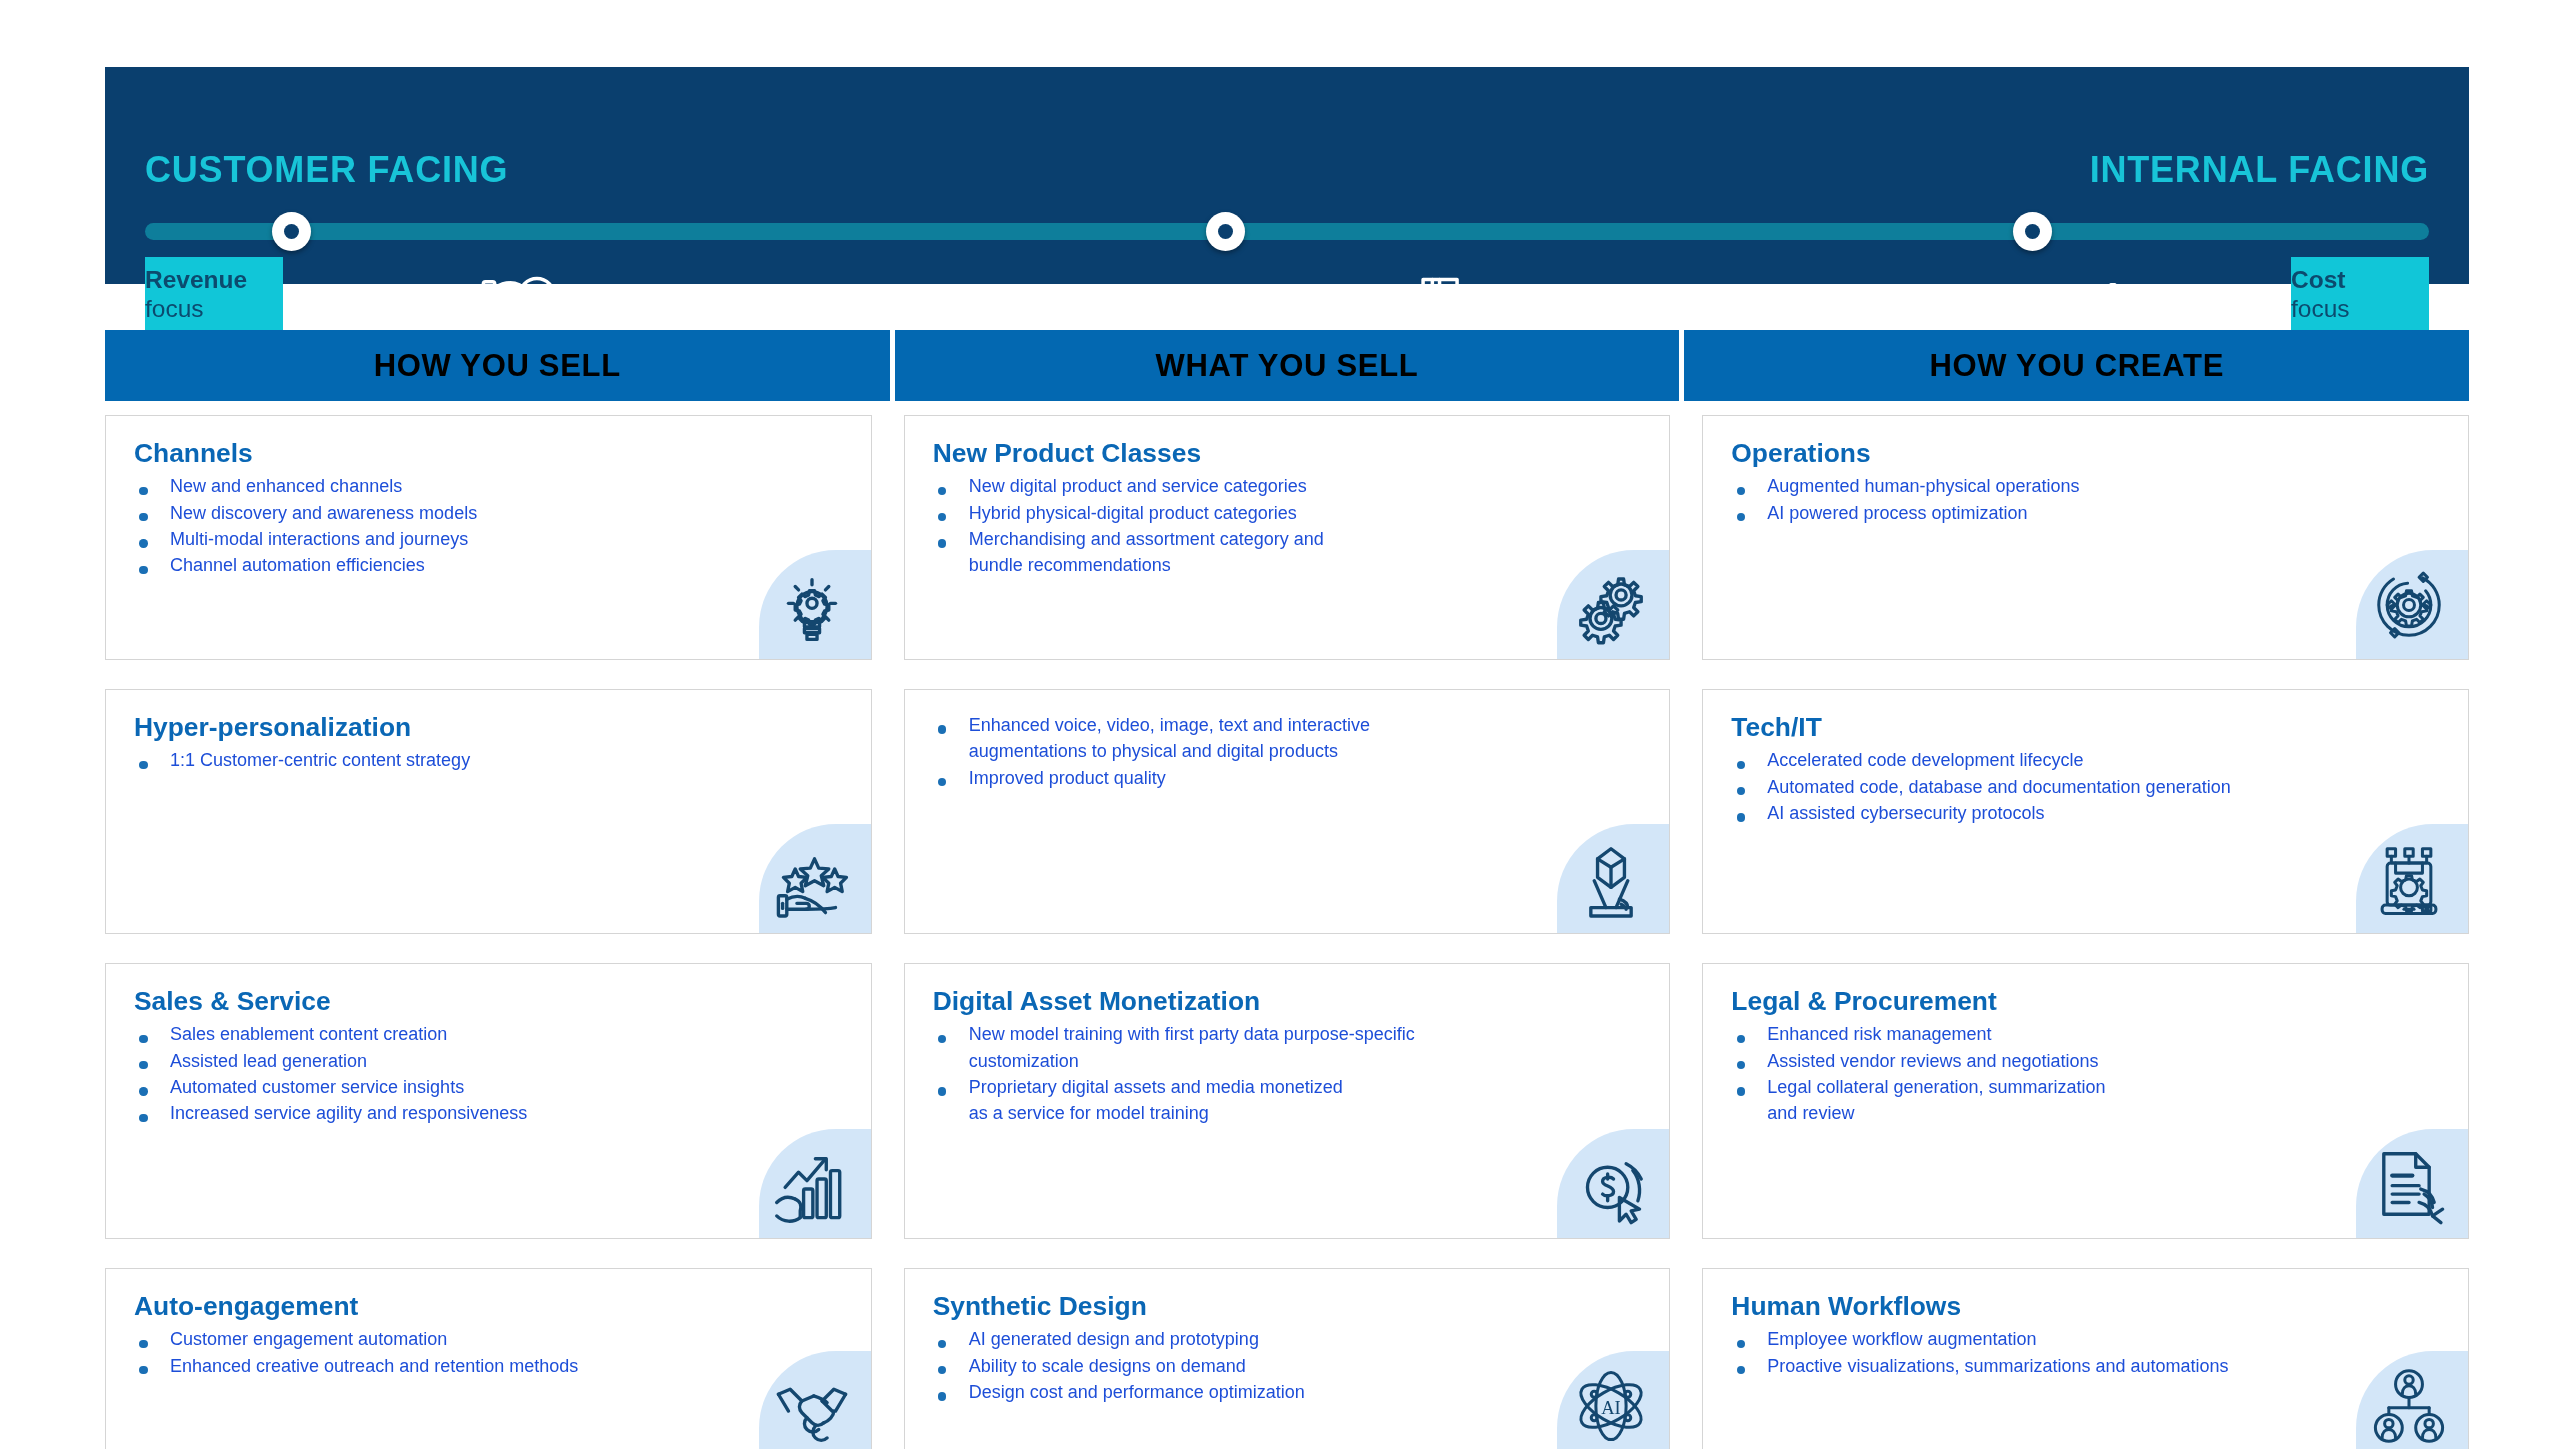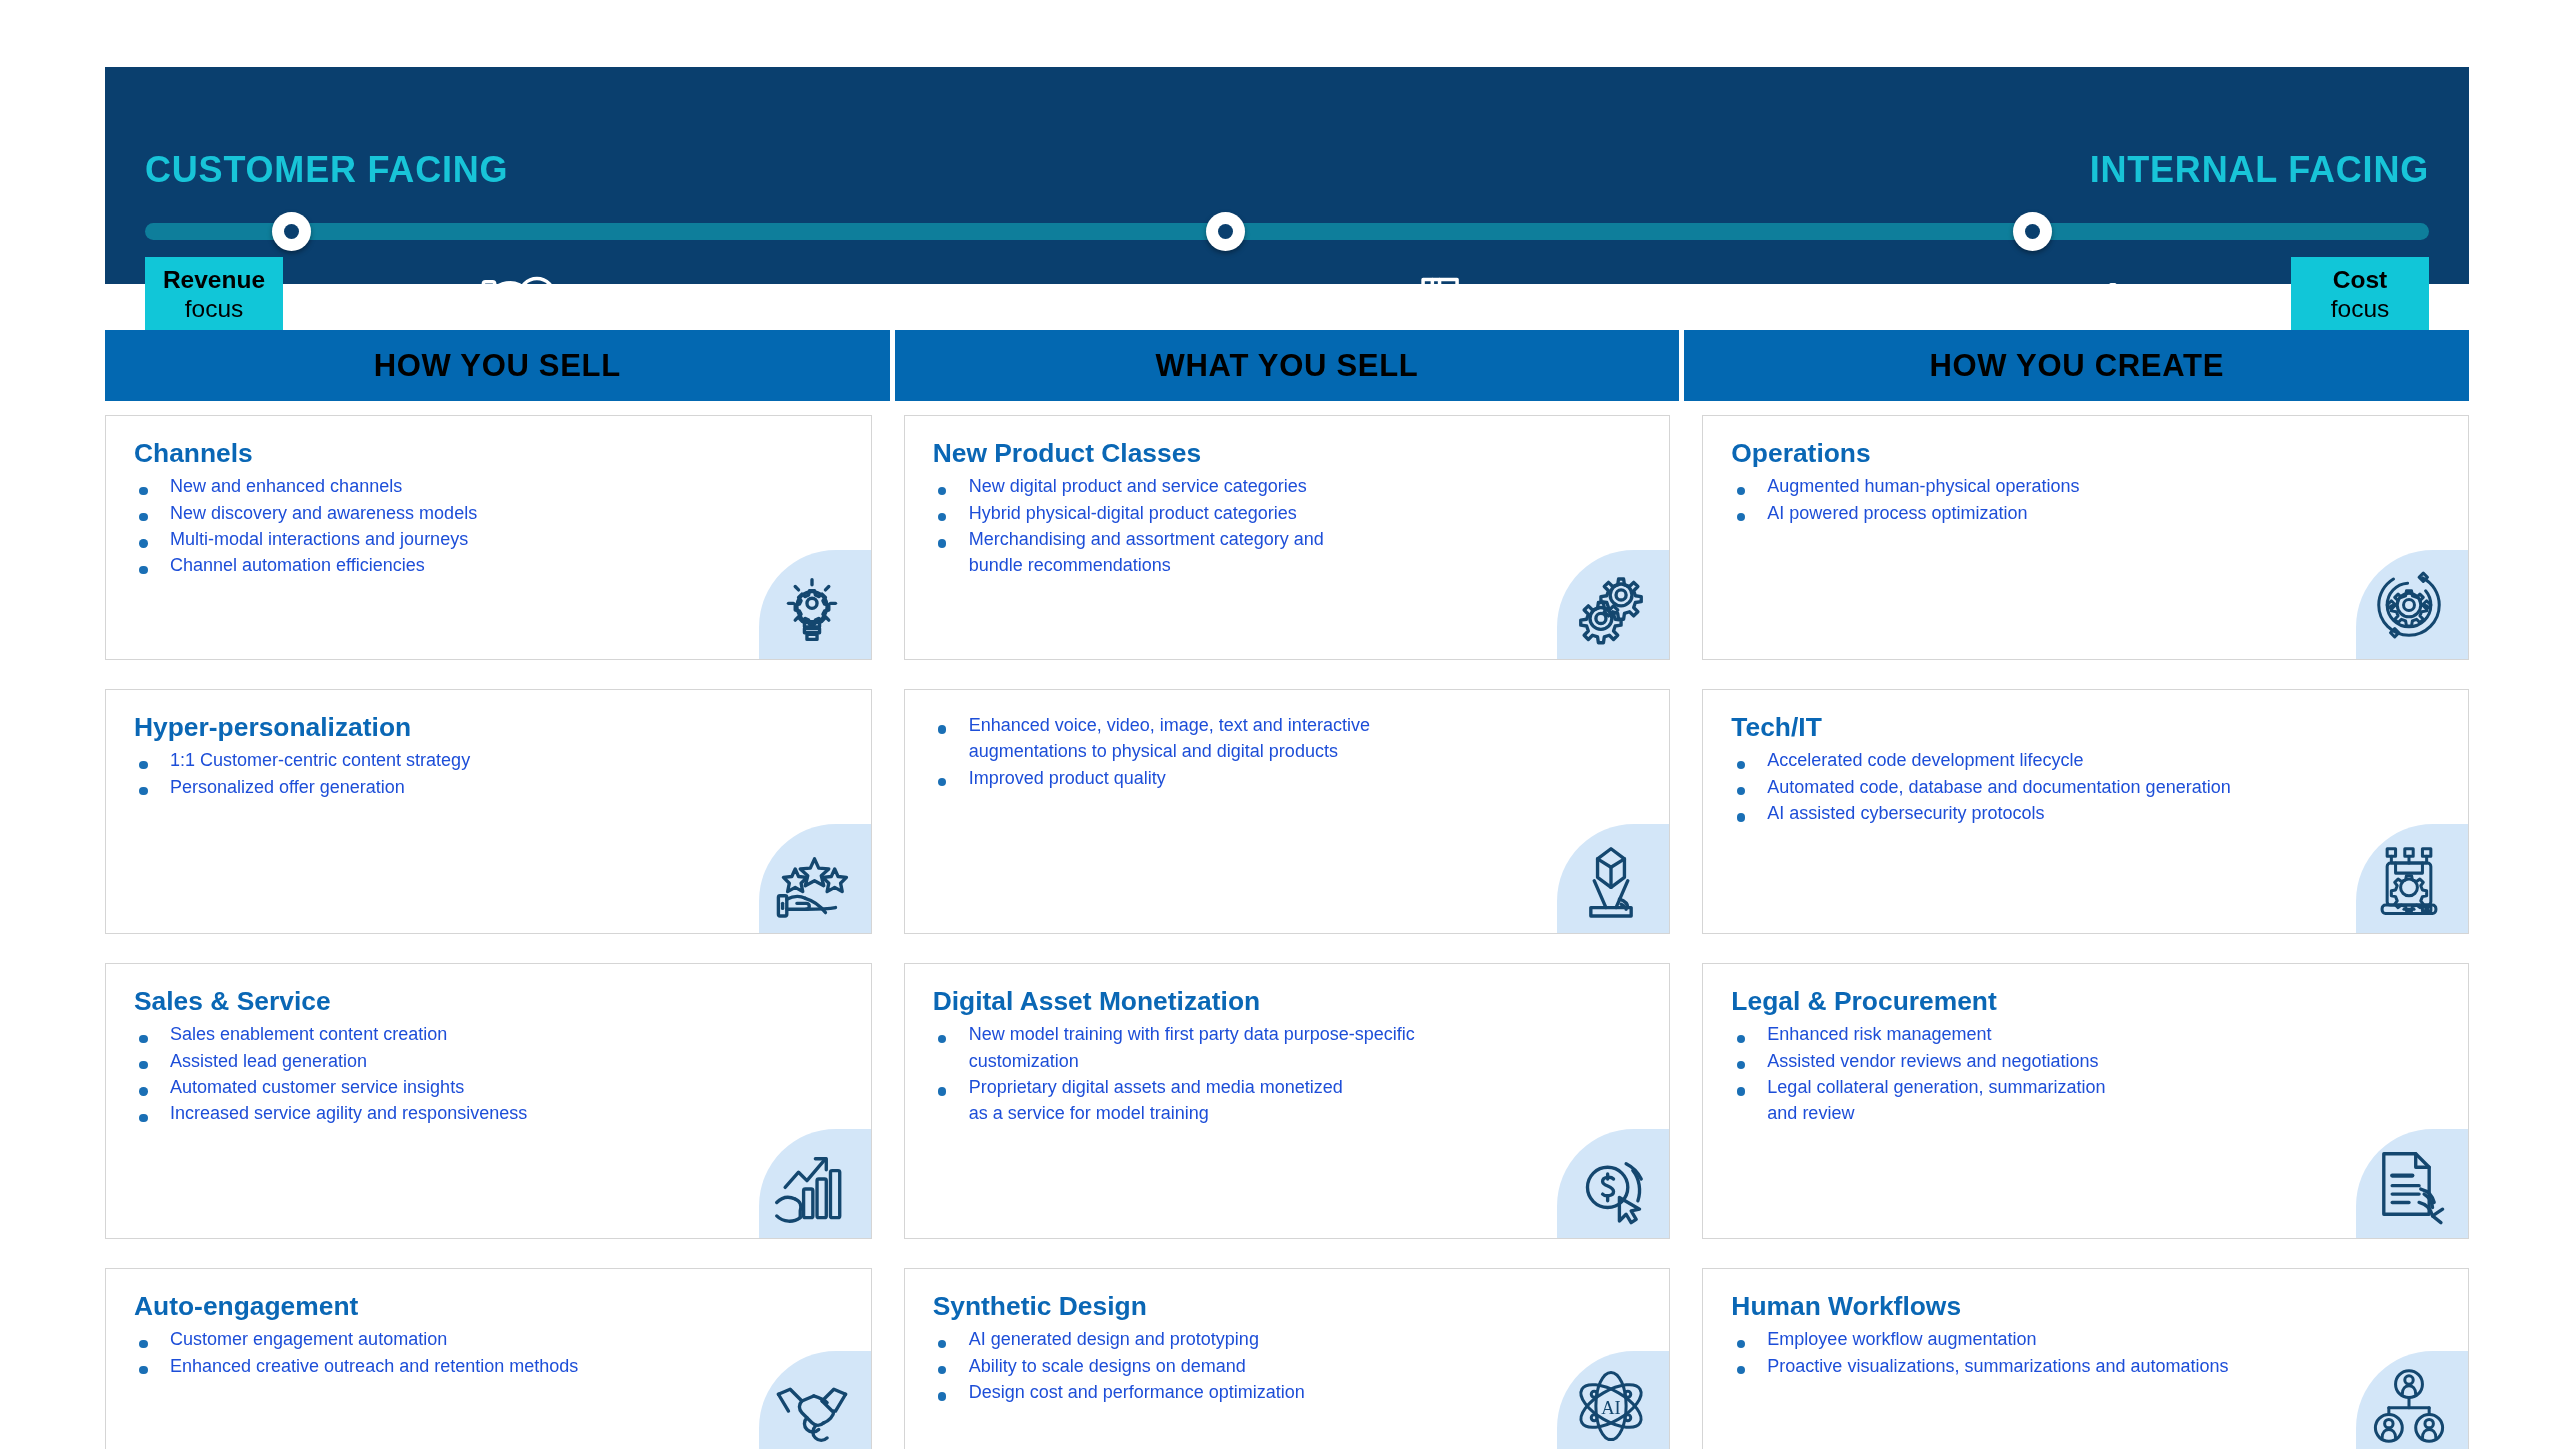--- a/index.html
+++ b/index.html
@@ -69,24 +69,23 @@
     background: #0a3f6e;
   }
 
   
   .chip {
     position: absolute;
     top: 190px;
     width: 138px;
     height: 76px;
     background: #11c6d8;
-    color: #000000;
+    color: #0c4a6e;
     display: flex;
     flex-direction: column;
-    align-items: center;
     justify-content: center;
     line-height: 1.18;
     font-size: 24.5px;
   }
   .chip .b { font-weight: bold; }
   .chip.left  { left: 40px; }
   .chip.right { right: 40px; }
 
   .hdr-icon {
     position: absolute;
@@ -339,21 +338,20 @@
             <line x1="70" y1="68" x2="66" y2="64"></line>
           </svg>
         </div>
       </div>
 
       <div class="card h2">
         <div class="blob"></div>
         <div class="card-title">Hyper-personalization</div>
         <ul class="bullets">
           <li>1:1 Customer-centric content strategy</li>
-          <li>Personalized offer generation</li>
         </ul>
         <div class="card-icon">
           <svg viewBox="0 0 100 100" fill="none" stroke="currentColor" stroke-width="4" stroke-linecap="round" stroke-linejoin="round">
             <path d="M30 38 l4 9 10 1 -7 7 2 10 -9-5 -9 5 2-10 -7-7 10-1z"></path>
             <path d="M53 26 l5 11 12 1 -9 8 3 12 -11-6 -11 6 3-12 -9-8 12-1z"></path>
             <path d="M77 38 l4 9 10 1 -7 7 2 10 -9-5 -9 5 2-10 -7-7 10-1z"></path>
             <rect x="10" y="70" width="10" height="24" rx="2"></rect>
             <line x1="15" y1="79" x2="15" y2="85"></line>
             <path d="M20 74 C28 70 36 70 42 73"></path>
             <path d="M20 86 C28 86 36 86 43 86 C48 86 48 79 43 79 L32 79"></path>

